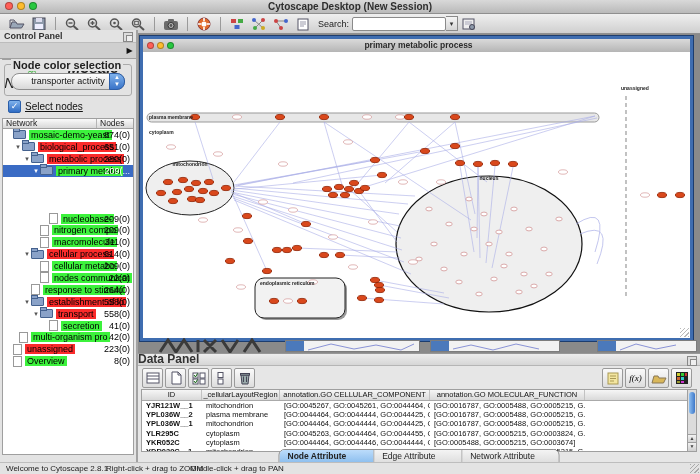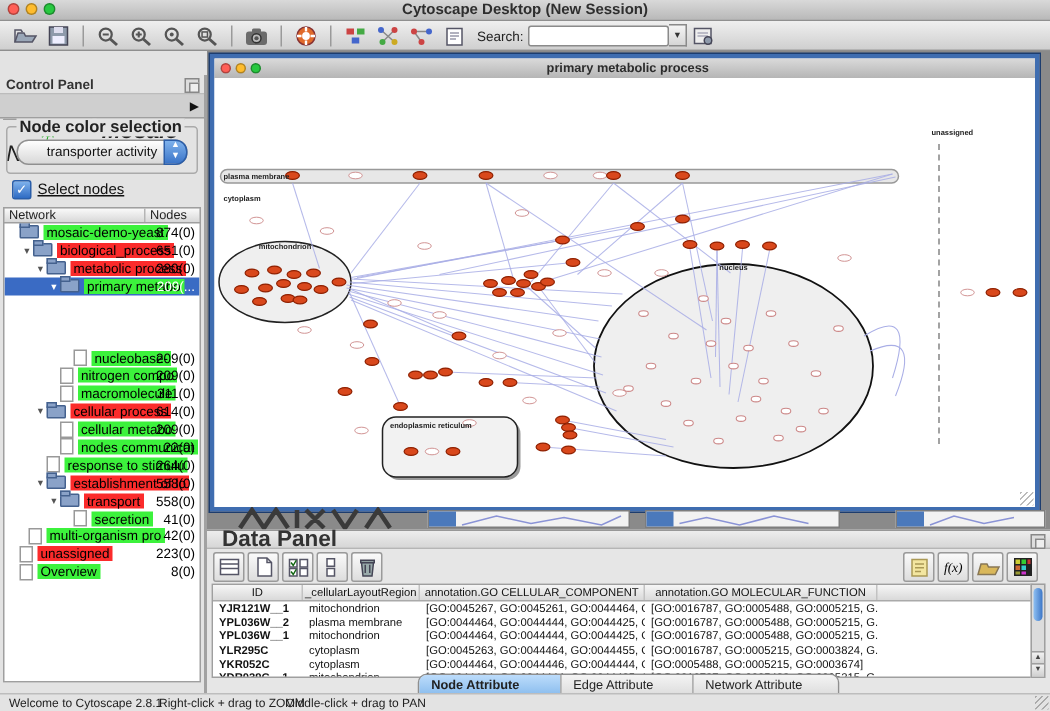--- a/index.html
+++ b/index.html
@@ -17,21 +17,21 @@
     background:linear-gradient(#efefef,#cfcfcf);border-bottom:1px solid #8f8f8f;
     display:flex;align-items:center;padding-left:6px;box-sizing:border-box;}
   .tb-btn{width:22px;height:18px;display:flex;align-items:center;justify-content:center;flex:0 0 auto;}
   .tb-sep{width:1px;height:14px;background:#9a9a9a;margin:0 5px;flex:0 0 auto;}
   #search-wrap{display:flex;align-items:center;margin-left:4px;}
   #search-label{font-size:9px;color:#222;margin-right:3px;}
   #search-input{width:88px;height:12px;font-size:9px;border:1px solid #8a8a8a;border-radius:2px;background:#fff;padding:0 2px;}
   #search-drop{width:11px;height:13px;border:1px solid #8a8a8a;border-left:none;background:linear-gradient(#f5f5f5,#d5d5d5);
     font-size:7px;line-height:13px;text-align:center;color:#333;}
   
-  #control-panel{position:absolute;left:0;top:50px;width:138px;bottom:11px;
+  #control-panel{position:absolute;left:0;top:30px;width:138px;bottom:11px;
     background:#e3e3e3;border-right:2px solid #a2a2a2;box-sizing:border-box;}
   #cp-header{position:relative;height:12px;border-bottom:1px solid #bcbcbc;}
   #cp-title{font-size:9px;font-weight:bold;color:#333;padding-left:4px;line-height:12px;}
   .float-ico{position:absolute;right:3px;top:2px;width:8px;height:8px;border:1px solid #888;background:#ddd;}
   .float-ico:before{content:"";position:absolute;left:2px;top:2px;width:5px;height:5px;border:1px solid #888;background:#eee;}
   #cp-tabs{display:flex;height:15px;align-items:stretch;border-bottom:1px solid #9f9f9f;background:#cfcfcf;}
   .cp-tab{flex:1;font-size:15px;text-align:center;line-height:15px;color:#222;
     border:1px solid #9f9f9f;border-bottom:none;border-radius:4px 4px 0 0;background:linear-gradient(#f4f4f4,#dcdcdc);margin:16px 0 0 2px;font-style:italic;}
   .cp-tab.sel{background:linear-gradient(#cfe6fa,#a9cdee);font-weight:bold;}
   #cp-tab-arrow{width:13px;font-size:8px;line-height:15px;text-align:center;color:#111;}
@@ -73,21 +73,21 @@
   #nf-canvas{position:absolute;left:0;top:13px;right:0;bottom:0;background:#fff;}
   #nf-grip{position:absolute;right:1px;bottom:1px;width:9px;height:9px;
     background:repeating-linear-gradient(135deg,#bbb 0 1px,transparent 1px 3px);}
   
   .frag{position:absolute;top:306px;height:12px;background:#f2f2f2;border:1px solid #7d7d7d;box-sizing:border-box;}
   .frag .blue{position:absolute;left:0;top:0;bottom:0;width:18px;background:#4b79bb;}
   #glyphs{position:absolute;left:18px;top:304px;}
   
   #data-panel{position:absolute;left:0;right:0;top:319px;bottom:0;background:#e6e6e6;border-top:1px solid #979797;}
   #dp-header{position:relative;height:11px;background:linear-gradient(#ededed,#d6d6d6);border-bottom:1px solid #b5b5b5;}
-  #dp-title{font-size:15px;font-weight:bold;color:#333;padding-left:10px;line-height:11px;}
+  #dp-title{font-size:12px;font-weight:bold;color:#333;padding-left:0;line-height:11px;}
   #dp-toolbar{position:absolute;left:4px;right:4px;top:14px;height:20px;}
   .dp-btn{display:inline-flex;width:19px;height:18px;border:1px solid #9a9a9a;border-radius:2px;
     background:linear-gradient(#fafafa,#ddd);align-items:center;justify-content:center;margin-right:2px;vertical-align:top;}
   #dp-right{position:absolute;right:2px;top:0;}
   #dp-table{position:absolute;left:3px;top:35px;width:546px;bottom:11px;background:#fff;border:1px solid #9f9f9f;overflow:hidden;}
   .dt-head{display:grid;grid-template-columns:60px 78px 150px 155px 1fr;height:10px;
     background:linear-gradient(#f6f6f6,#d9d9d9);border-bottom:1px solid #aaa;}
   .dt-head div{font-size:7.5px;color:#111;text-align:center;line-height:10px;border-right:1px solid #c2c2c2;overflow:hidden;white-space:nowrap;}
   .dt-row{display:grid;grid-template-columns:60px 78px 150px 155px 1fr;height:9.2px;}
   .dt-row div{font-size:7.5px;color:#111;line-height:9.2px;padding-left:4px;overflow:hidden;white-space:nowrap;}

